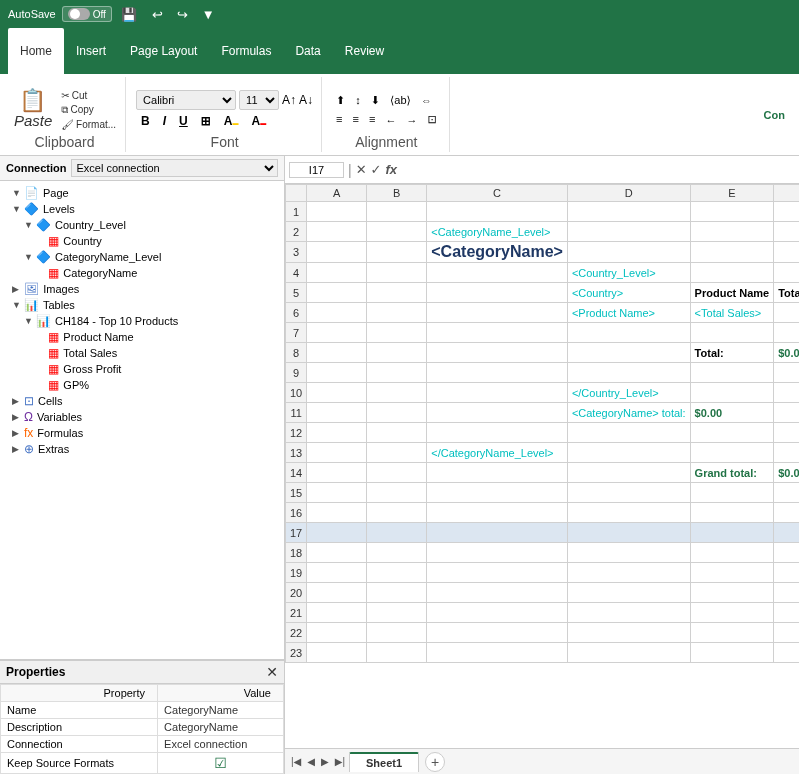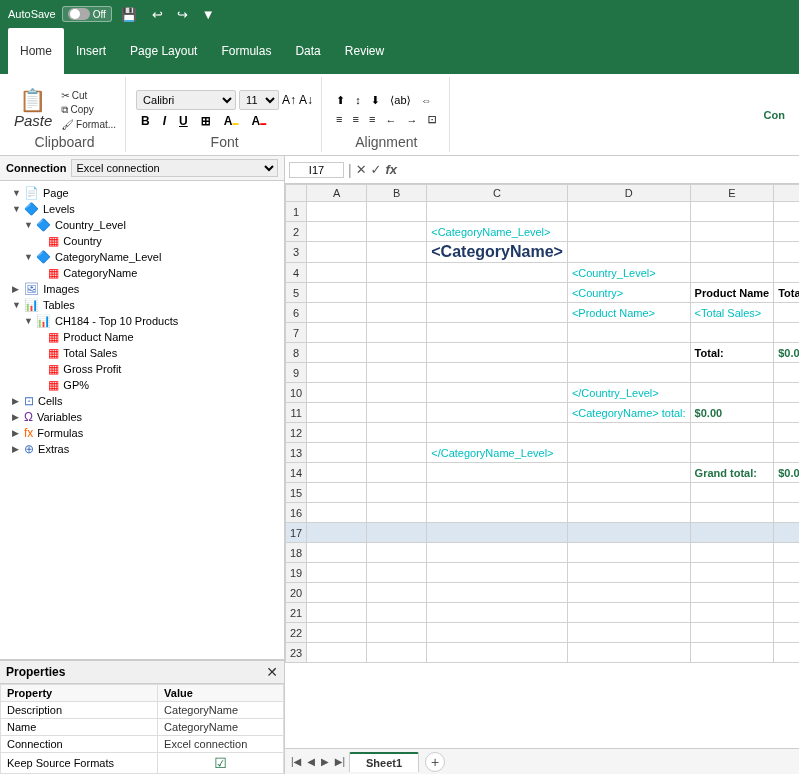--- a/index.html
+++ b/index.html
@@ -73,21 +73,21 @@
     .tree-icon-form { color: #FF6600; }
     .tree-icon-extra { color: #4472C4; }
     .tree-icon-img { color: #4472C4; }
 
     
     .props-panel { flex: 0 0 auto; border-top: 2px solid #ccc; }
     .props-header { background: #f0f0f0; border-bottom: 1px solid #ccc; display: flex; align-items: center; justify-content: space-between; padding: 3px 6px; }
     .props-title { font-size: 12px; font-weight: bold; }
     .props-close-btn { cursor: pointer; color: #333; font-size: 14px; }
     .props-table { width: 100%; border-collapse: collapse; font-size: 11px; }
-    .props-table th { background: #f8f8f8; border: 1px solid #ddd; padding: 2px 6px; text-align: left; font-weight: bold; }
+    .props-table th { background: #f8f8f8; border: 1px solid #ddd; padding: 2px 12px; text-align: right; font-weight: normal; }
     .props-table td { border: 1px solid #ddd; padding: 2px 6px; }
     .props-table td.value { color: #333; }
     .checkbox-cell { text-align: center; }
     .checkbox-icon { color: #217346; font-size: 14px; }
 
     
     .right-panel { flex: 1; display: flex; flex-direction: column; background: white; }
 
     
     .formula-bar { display: flex; align-items: center; padding: 2px 4px; border-bottom: 1px solid #ccc; gap: 4px; background: white; height: 28px; }
@@ -311,25 +311,25 @@
       </div>
       <table class="props-table">
         <thead>
           <tr>
             <th>Property</th>
             <th>Value</th>
           </tr>
         </thead>
         <tbody>
           <tr>
+            <td>Name</td>
+            <td class="value">CategoryName</td>
+          </tr>
+          <tr>
             <td>Description</td>
-            <td class="value">CategoryName</td>
-          </tr>
-          <tr>
-            <td>Name</td>
             <td class="value">CategoryName</td>
           </tr>
           <tr>
             <td>Connection</td>
             <td class="value">Excel connection</td>
           </tr>
           <tr>
             <td>Keep Source Formats</td>
             <td class="value checkbox-cell">
               <span class="checkbox-icon">☑</span>

